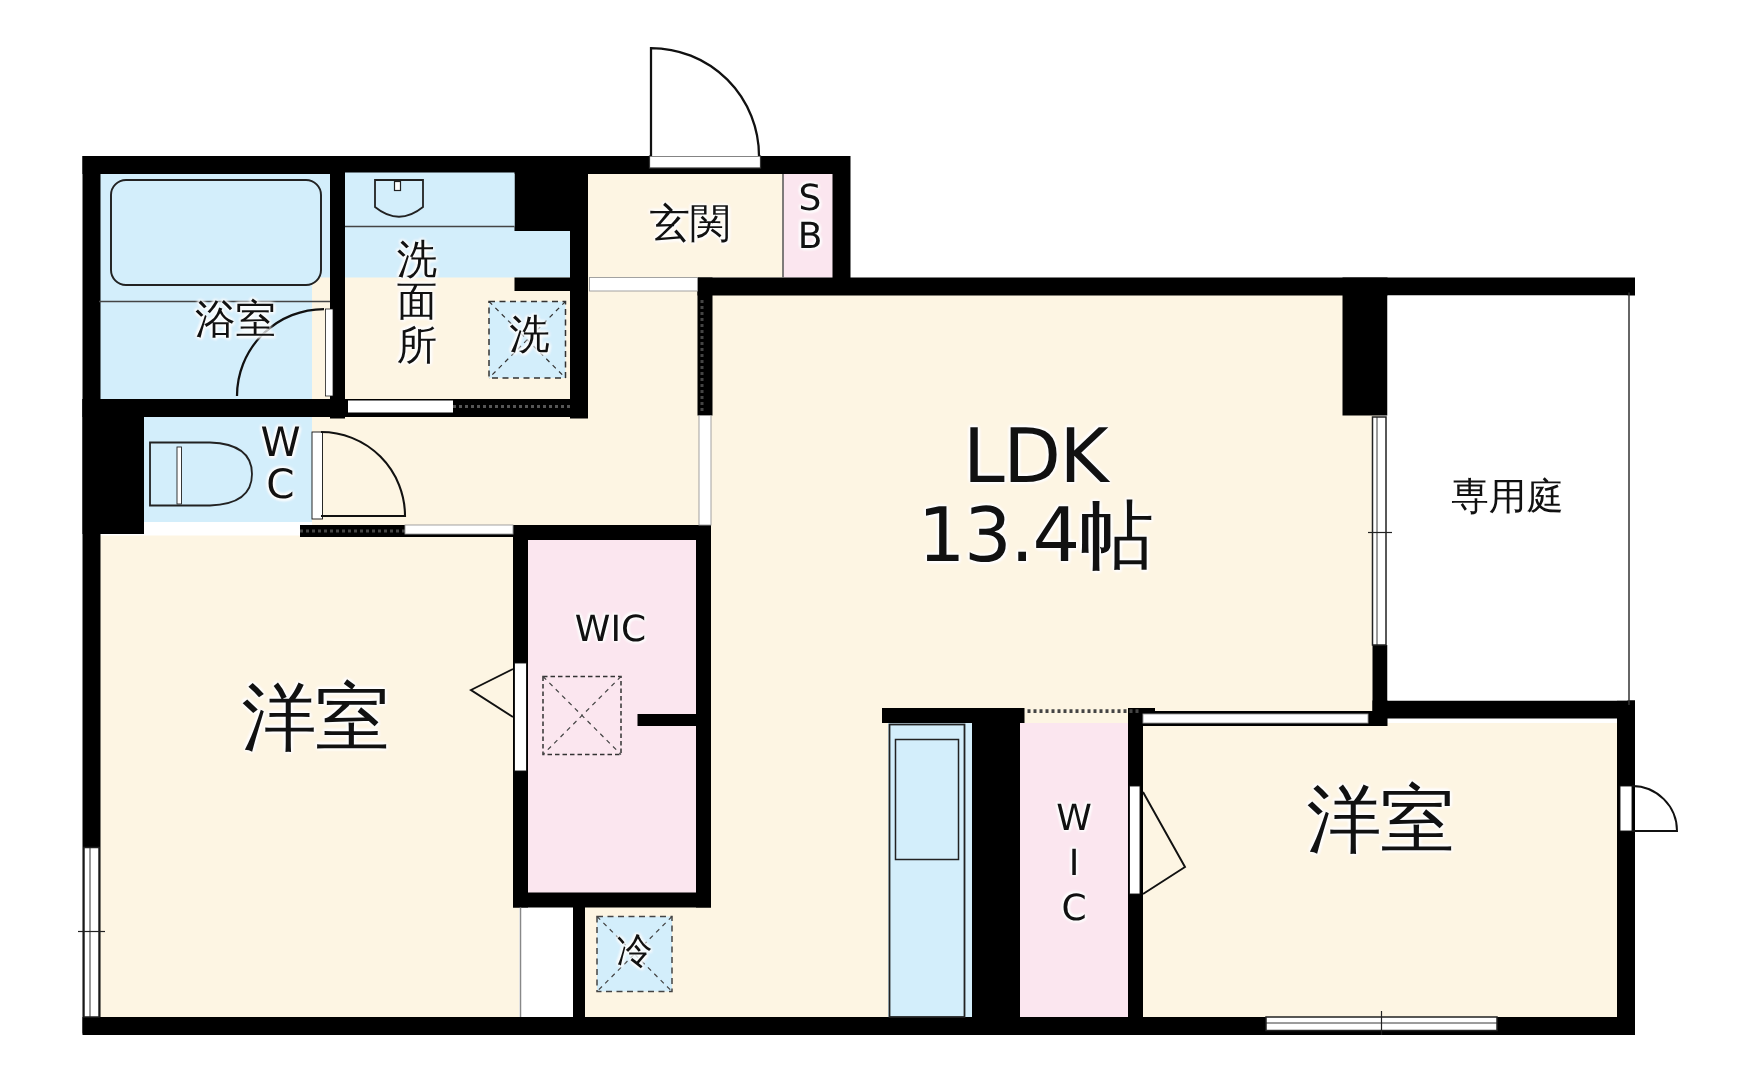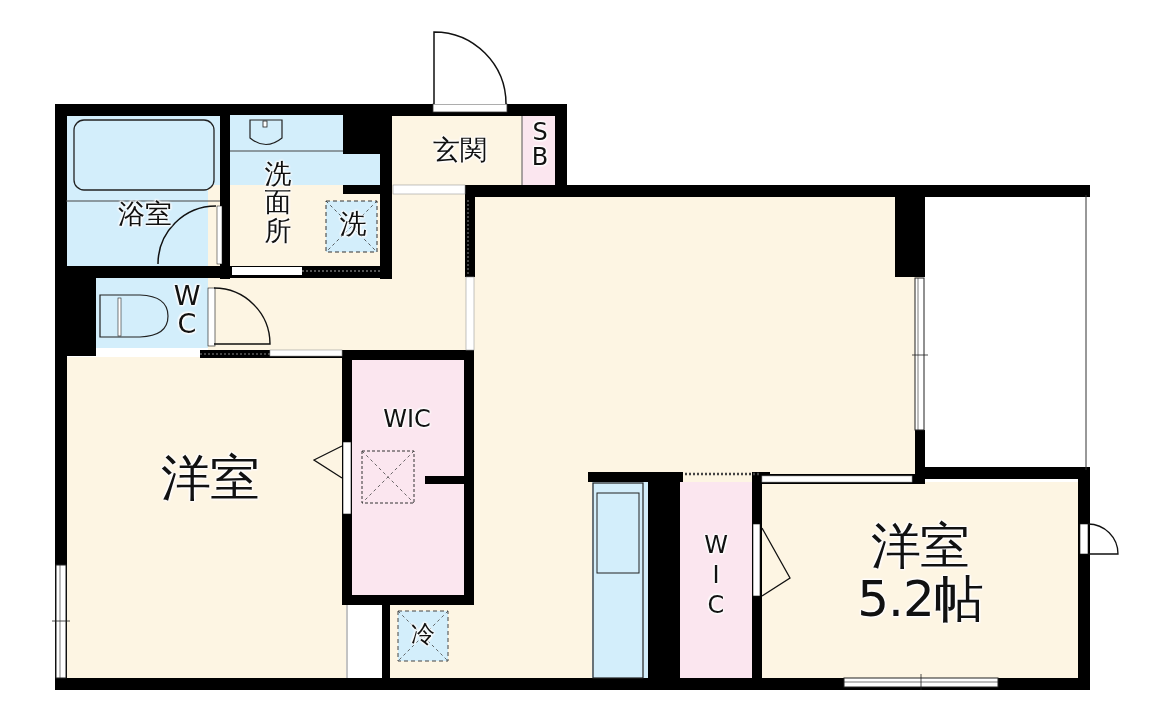--- a/index.html
+++ b/index.html
@@ -139,53 +139,57 @@
     <path d="M762 528 L790 578 L762 596" fill="none" stroke="#111" stroke-width="1.3"></path>
 
     <rect x="844" y="678" width="154" height="9" fill="#fff" stroke="#222" stroke-width="1"></rect>
     <line x1="844" y1="682" x2="998" y2="682" stroke="#222" stroke-width="0.6"></line>
     <line x1="921" y1="674" x2="921" y2="690" stroke="#222" stroke-width="0.8"></line>
 
     <rect x="1080" y="524" width="8" height="30" fill="#fff" stroke="#111" stroke-width="0.6"></rect>
     <path d="M1088 524 A30 30 0 0 1 1118 554 L1088 554" fill="none" stroke="#111" stroke-width="1.3"></path>
   </svg>
 
-  <div class="label mid" style="left:105px;top:200px;width:80px;">浴室</div>
+  <div class="label mid" style="left:117px;top:200px;width:80px;">浴室</div>
 
   <div class="label mid stack" style="left:258px;top:160px;width:40px;">
     <span>洗</span>
     <span>面</span>
     <span>所</span>
   </div>
   <div class="label mid" style="left:328px;top:210px;width:50px;">洗</div>
 
   <div class="label mid stack" style="left:172px;top:282px;width:30px;">
     <span>W</span>
     <span>C</span>
   </div>
 
   <div class="label mid" style="left:420px;top:136px;width:80px;">玄関</div>
   <div class="label sm stack" style="left:526px;top:120px;width:28px;">
     <span>S</span>
     <span>B</span>
   </div>
 
+  <div class="label big stack" style="left:580px;top:278px;width:220px;">
+    <span>LDK</span>
+    <span>13.4帖</span>
+  </div>
 
+  <div class="label mid" style="left:940px;top:318px;width:130px;font-size:25px;">専用庭</div>
 
   <div class="label big stack" style="left:110px;top:452px;width:200px;">
     <span>洋室</span>
   </div>
 
   <div class="label sm" style="left:362px;top:407px;width:90px;">WIC</div>
   <div class="label sm" style="left:398px;top:622px;width:50px;">冷</div>
 
   <div class="label sm stack" style="left:700px;top:530px;width:32px;line-height:1.25;">
     <span>W</span>
     <span>I</span>
     <span>C</span>
   </div>
 
   <div class="label big stack" style="left:820px;top:520px;width:200px;">
     <span>洋室</span>
-    <span>5.2帖</span>
   </div>
 
 </div>
 
 </body></html>

